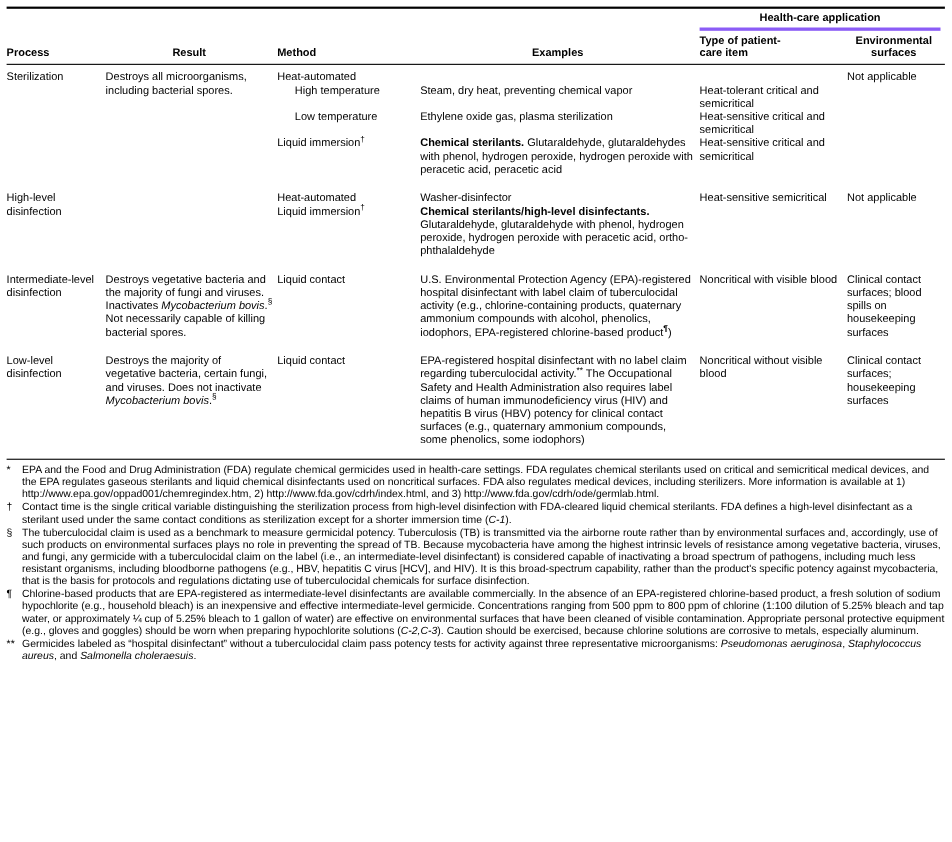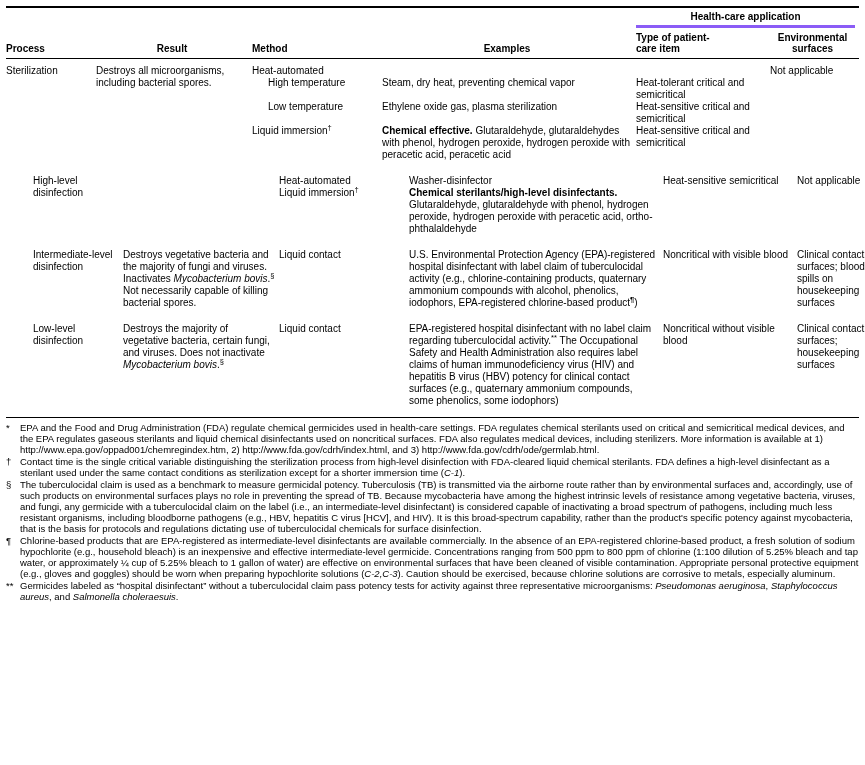--- a/index.html
+++ b/index.html
@@ -29,21 +29,21 @@
   .colhead-row { font-weight: bold; font-size: 10px; line-height: 11px; align-items: end; padding: 4px 0 4px; }
   .ch-process { grid-column: 1; }
   .ch-result  { grid-column: 2; text-align: center; }
   .ch-method  { grid-column: 3; text-align: left; }
   .ch-examples{ grid-column: 4; text-align: center; }
   .ch-type    { grid-column: 5; width: 92px; }
   .ch-env     { grid-column: 6; text-align: center; }
 
   .tbody { padding: 6px 0 10px; font-size: 10px; line-height: 12px; }
   .group { }
-  .group + .group { margin-top: 14px; margin-left: 27px; }
+  .group + .group { margin-top: 14px; }
 
   .c1{grid-column:1}.c2{grid-column:2}.c3{grid-column:3}.c4{grid-column:4}.c5{grid-column:5}.c6{grid-column:6}
   .r1{grid-row:1}.r2{grid-row:2}.r3{grid-row:3}
   .rspan2{grid-row:1 / span 2}.rspan3{grid-row:1 / span 3}
   .down1 { margin-top: 12px; }
   .indent { padding-left: 16px; }
   sup { font-size: 7.5px; line-height: 0; }
 
   .footnotes { margin-top: 4px; font-size: 9.5px; line-height: 11px; padding-bottom: 6px; }
   .footnote { display: flex; margin-top: 1px; }
@@ -86,21 +86,21 @@
       </div>
       <div class="c4 r1 down1">Steam, dry heat, preventing chemical vapor</div>
       <div class="c5 r1 down1">Heat-tolerant critical and semicritical</div>
       <div class="c6 r1">Not applicable</div>
 
       <div class="c3 r2 indent">Low temperature</div>
       <div class="c4 r2">Ethylene oxide gas, plasma sterilization</div>
       <div class="c5 r2">Heat-sensitive critical and semicritical</div>
 
       <div class="c3 r3"><span>Liquid immersion</span><sup>†</sup></div>
-      <div class="c4 r3"><span style="font-weight: bold;">Chemical effective.</span><span> Glutaraldehyde, glutaraldehydes with phenol, hydrogen peroxide, hydrogen peroxide with peracetic acid, peracetic acid</span></div>
+      <div class="c4 r3"><span style="font-weight: bold;">Chemical sterilants.</span><span> Glutaraldehyde, glutaraldehydes with phenol, hydrogen peroxide, hydrogen peroxide with peracetic acid, peracetic acid</span></div>
       <div class="c5 r3">Heat-sensitive critical and semicritical</div>
     </div>
 
     <div class="grid group">
       <div class="c1 rspan2">High-level disinfection</div>
 
       <div class="c3 r1">Heat-automated</div>
       <div class="c4 r1">Washer-disinfector</div>
       <div class="c5 r1">Heat-sensitive semicritical</div>
       <div class="c6 r1">Not applicable</div>

